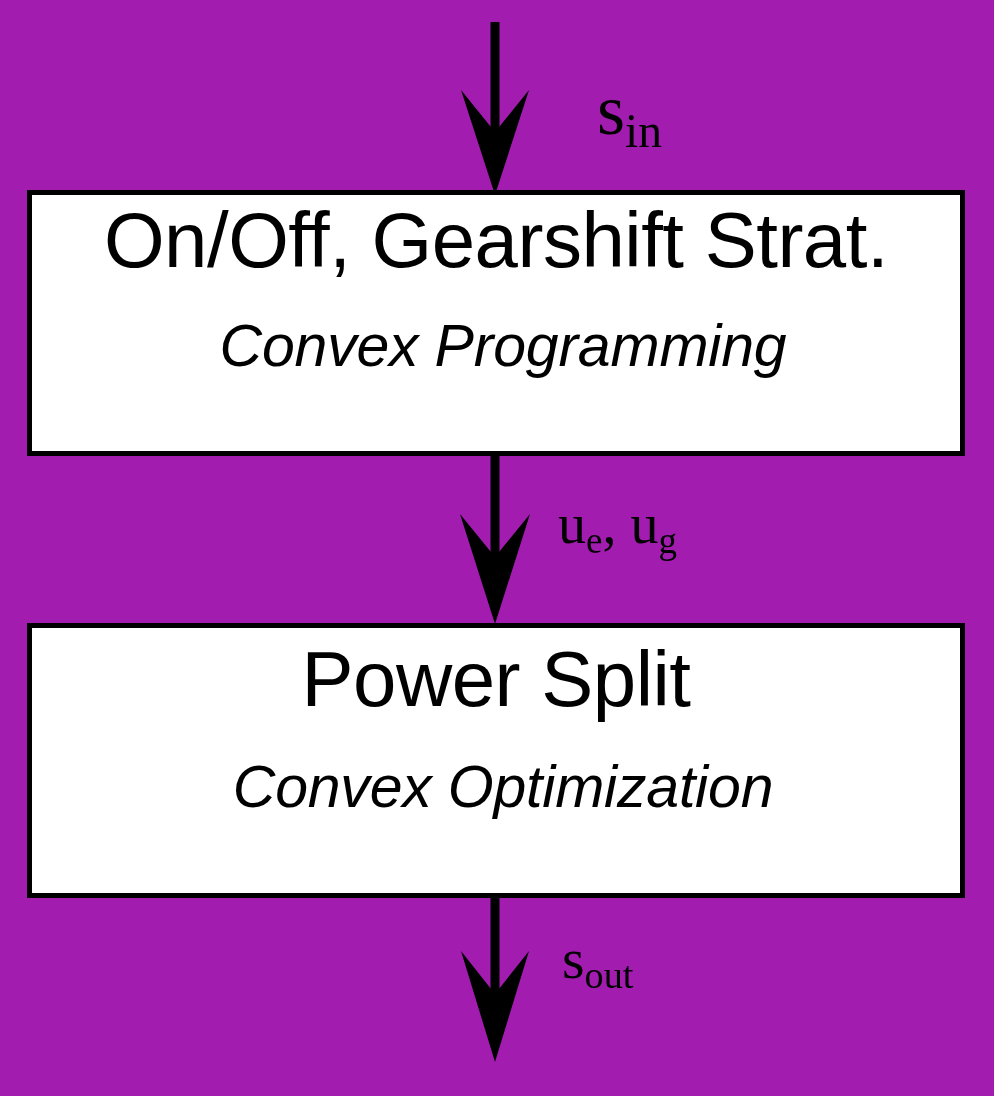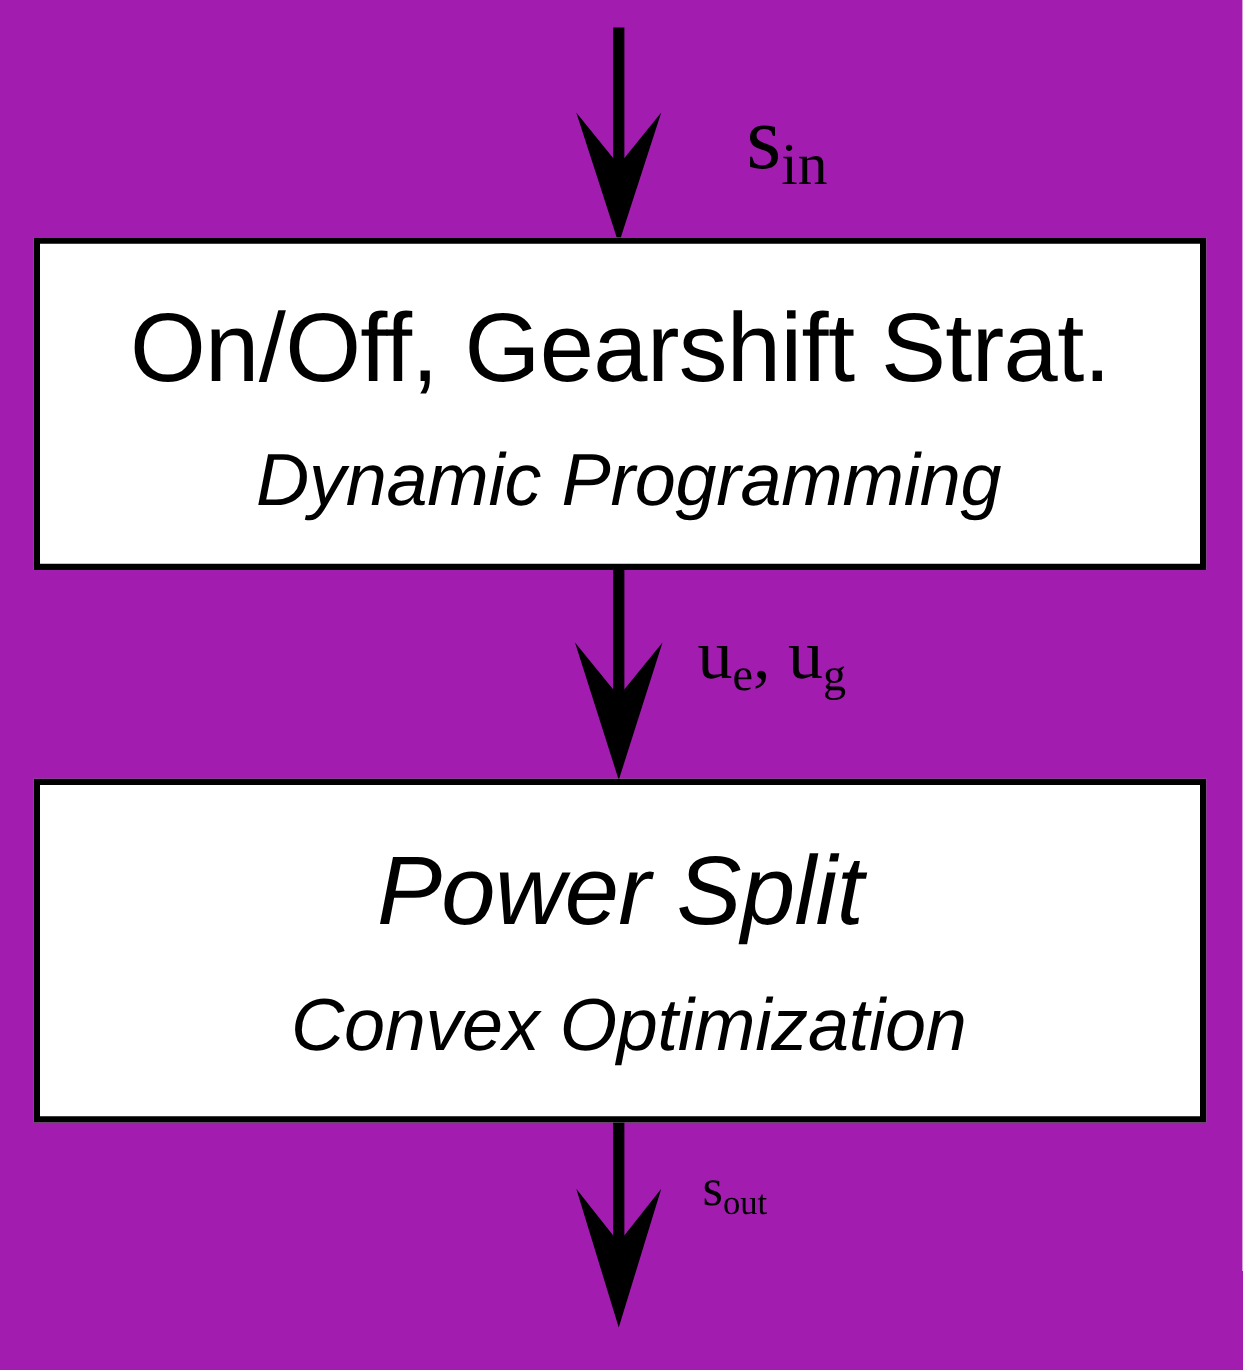--- a/index.html
+++ b/index.html
@@ -26,21 +26,21 @@
 
   
   .proc-box {
     position: absolute;
     box-sizing: border-box;
     border: 5px solid #000000;
     background: #ffffff;
     display: flex;
     flex-direction: column;
     align-items: center;
-    justify-content: center;
+    justify-content: flex-start;
   }
   #box-upper { left: 27px; top: 190px; width: 938px; height: 266px; }
   #box-lower { left: 27px; top: 623px; width: 938px; height: 275px; }
 
   .proc-title {
     font-family: "Liberation Sans", sans-serif;
     font-style: normal;
     font-weight: 400;
     font-size: 78px;
     line-height: 1.0;
@@ -53,42 +53,42 @@
     font-style: italic;
     font-weight: 400;
     font-size: 59px;
     line-height: 1.0;
     color: #000000;
     white-space: nowrap;
     letter-spacing: -0.2px;
   }
   #box-upper .proc-title  { margin-top: 6px; }
   #box-upper .proc-method { margin-top: 38px; margin-left: 14px; }
-  #box-lower .proc-title  { margin-top: 2px; font-style: italic; }
+  #box-lower .proc-title  { margin-top: 12px; }
   #box-lower .proc-method { margin-top: 40px; margin-left: 14px; }
 
   
   .sig-label {
     position: absolute;
     font-family: "Liberation Serif", serif;
     font-style: normal;
     font-weight: 400;
     color: #000000;
     white-space: nowrap;
     line-height: 1.0;
   }
   .sig-label .sub {
     font-size: 0.66em;
     vertical-align: baseline;
     position: relative;
     top: 0.27em;
   }
   #label-s-in  { left: 597px; top: 74px;  font-size: 72px; }
   #label-u-eg  { left: 558px; top: 496px; font-size: 56px; }
-  #label-s-out { left: 562px; top: 930px; font-size: 42px; }
+  #label-s-out { left: 562px; top: 930px; font-size: 58px; }
 </style>
 </head>
 <body>
 
 <div id="canvas">
 
   <svg id="diagram-svg" viewBox="0 0 994 1096" xmlns="http://www.w3.org/2000/svg">
 
     <g>
       <rect x="490.5" y="22" width="9" height="150" fill="#000000"></rect>
@@ -105,21 +105,21 @@
       <path d="M 461,951 L 495,1062 L 529,951 L 495,994 Z" fill="#000000"></path>
     </g>
   </svg>
 
   <div class="sig-label" id="label-s-in">
     <span>s</span><span class="sub">in</span>
   </div>
 
   <div class="proc-box" id="box-upper">
     <div class="proc-title">On/Off, Gearshift Strat.</div>
-    <div class="proc-method">Dynamic Programming</div>
+    <div class="proc-method">Convex Programming</div>
   </div>
 
   <div class="sig-label" id="label-u-eg">
     <span>u</span><span class="sub">e</span><span>, </span><span>u</span><span class="sub">g</span>
   </div>
 
   <div class="proc-box" id="box-lower">
     <div class="proc-title">Power Split</div>
     <div class="proc-method">Convex Optimization</div>
   </div>

